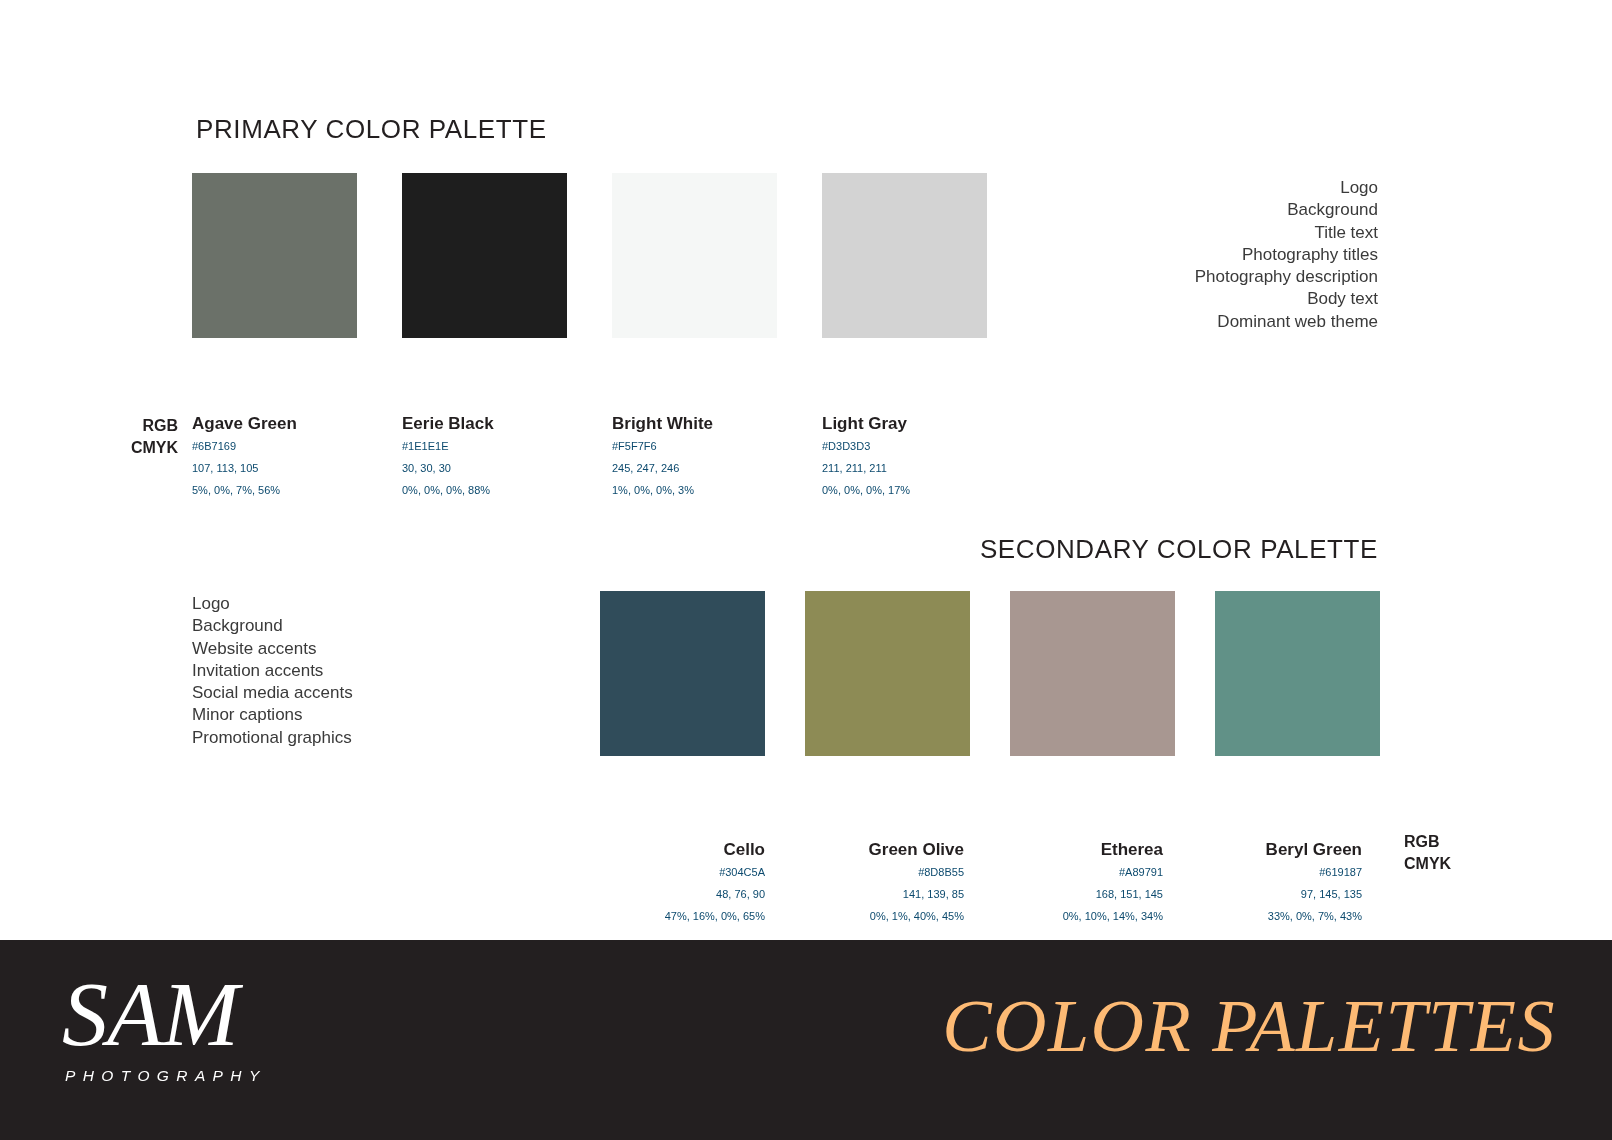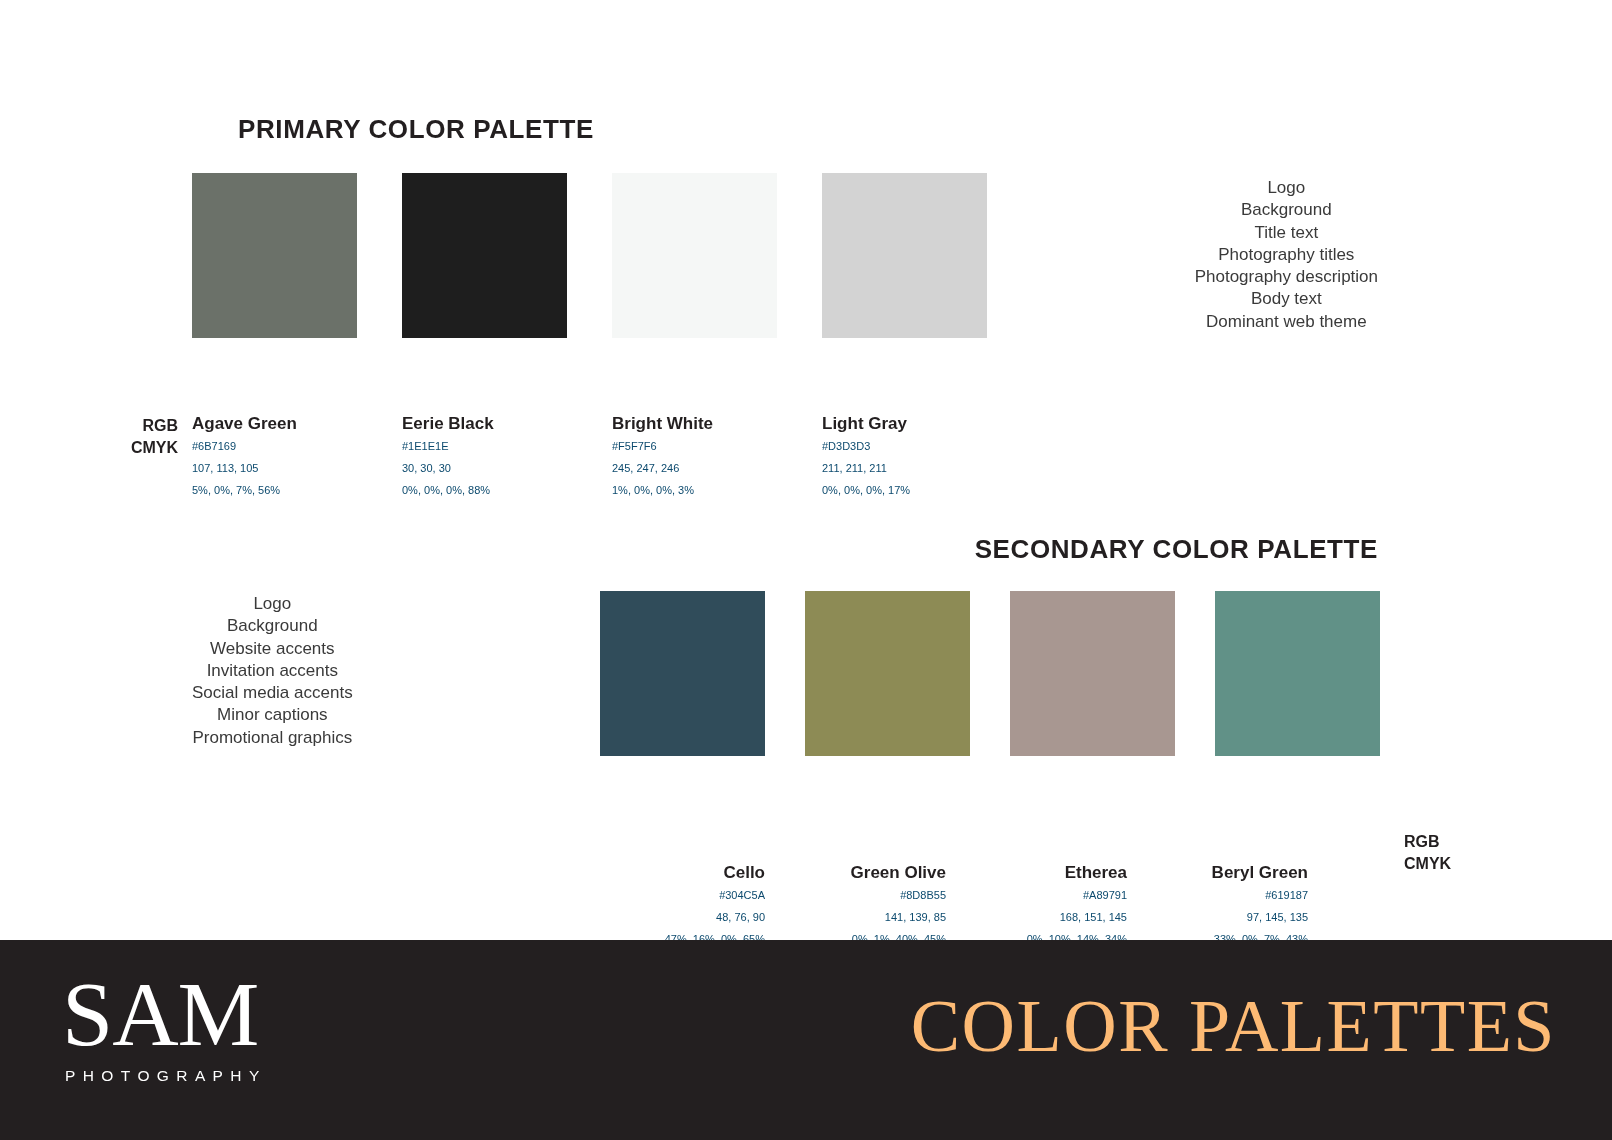--- a/index.html
+++ b/index.html
@@ -16,26 +16,25 @@
     position: relative;
     width: 1612px;
     height: 1140px;
     background: #ffffff;
   }
 
   
   .section-title {
     position: absolute;
     font-family: "Liberation Sans", sans-serif;
-    font-weight: 700;
+    font-weight: 400;
     font-size: 26px;
     letter-spacing: 0.6px;
     color: #231f20;
     white-space: nowrap;
-    margin-left: 42px;
   }
   #primary-title { left: 196px; top: 114px; }
   #secondary-title { right: 234px; top: 534px; text-align: right; }
 
   
   .swatch-row { position: absolute; display: flex; }
   #primary-swatches { left: 192px; top: 173px; gap: 45px; }
   #secondary-swatches { left: 600px; top: 591px; gap: 40px; }
 
   .swatch-cell { width: 165px; }
@@ -44,21 +43,21 @@
     height: 165px;
     display: block;
   }
 
   
   .swatch-info {
     position: absolute;
     display: flex;
   }
   #primary-info { left: 192px; top: 371px; gap: 45px; }
-  #secondary-info { left: 600px; top: 820px; gap: 16px; }
+  #secondary-info { left: 600px; top: 797px; gap: 34px; }
 
   .info-cell { width: 165px; }
   #secondary-info .info-cell { text-align: right; }
 
   .color-name {
     font-weight: 700;
     font-size: 17px;
     color: #231f20;
     line-height: 22px;
     white-space: nowrap;
@@ -90,21 +89,21 @@
   .usage-list {
     position: absolute;
     font-weight: 400;
     font-size: 17px;
     color: #3a3a3a;
     line-height: 22.3px;
     list-style: none;
   }
   #primary-usage { right: 234px; top: 177px; text-align: right; }
   #secondary-usage { left: 192px; top: 593px; text-align: left; }
-  .usage-list li { white-space: nowrap; text-align: center; }
+  .usage-list li { white-space: nowrap; }
 
   
   #footer-bar {
     position: absolute;
     left: 0;
     bottom: 0;
     width: 1612px;
     height: 200px;
     background: #231f20;
   }
@@ -259,21 +258,21 @@
   <ul class="usage-list" id="secondary-usage">
     <li>Logo</li>
     <li>Background</li>
     <li>Website accents</li>
     <li>Invitation accents</li>
     <li>Social media accents</li>
     <li>Minor captions</li>
     <li>Promotional graphics</li>
   </ul>
 
-  <div id="footer-bar" style="background: rgb(35, 31, 32);">
+  <div id="footer-bar" style="background: rgb(35, 31, 32); font-style: italic;">
     <div id="brand-logo">
       <span id="brand-name">SAM</span>
       <span id="brand-sub">PHOTOGRAPHY</span>
     </div>
     <div id="footer-title">COLOR PALETTES</div>
   </div>
 
 </div>
 
 </body></html>

